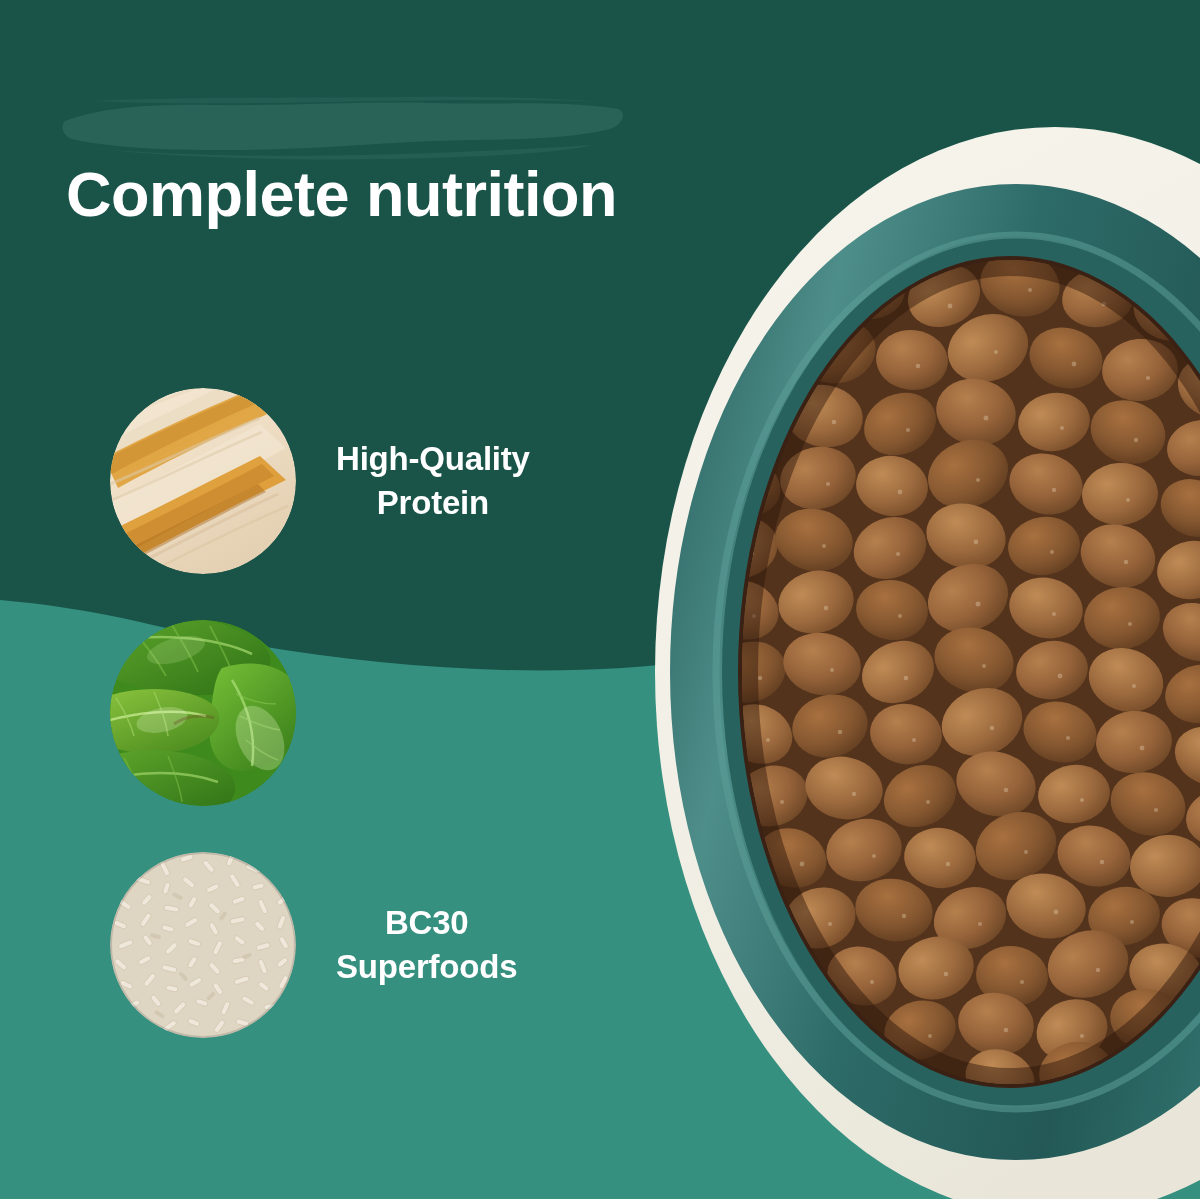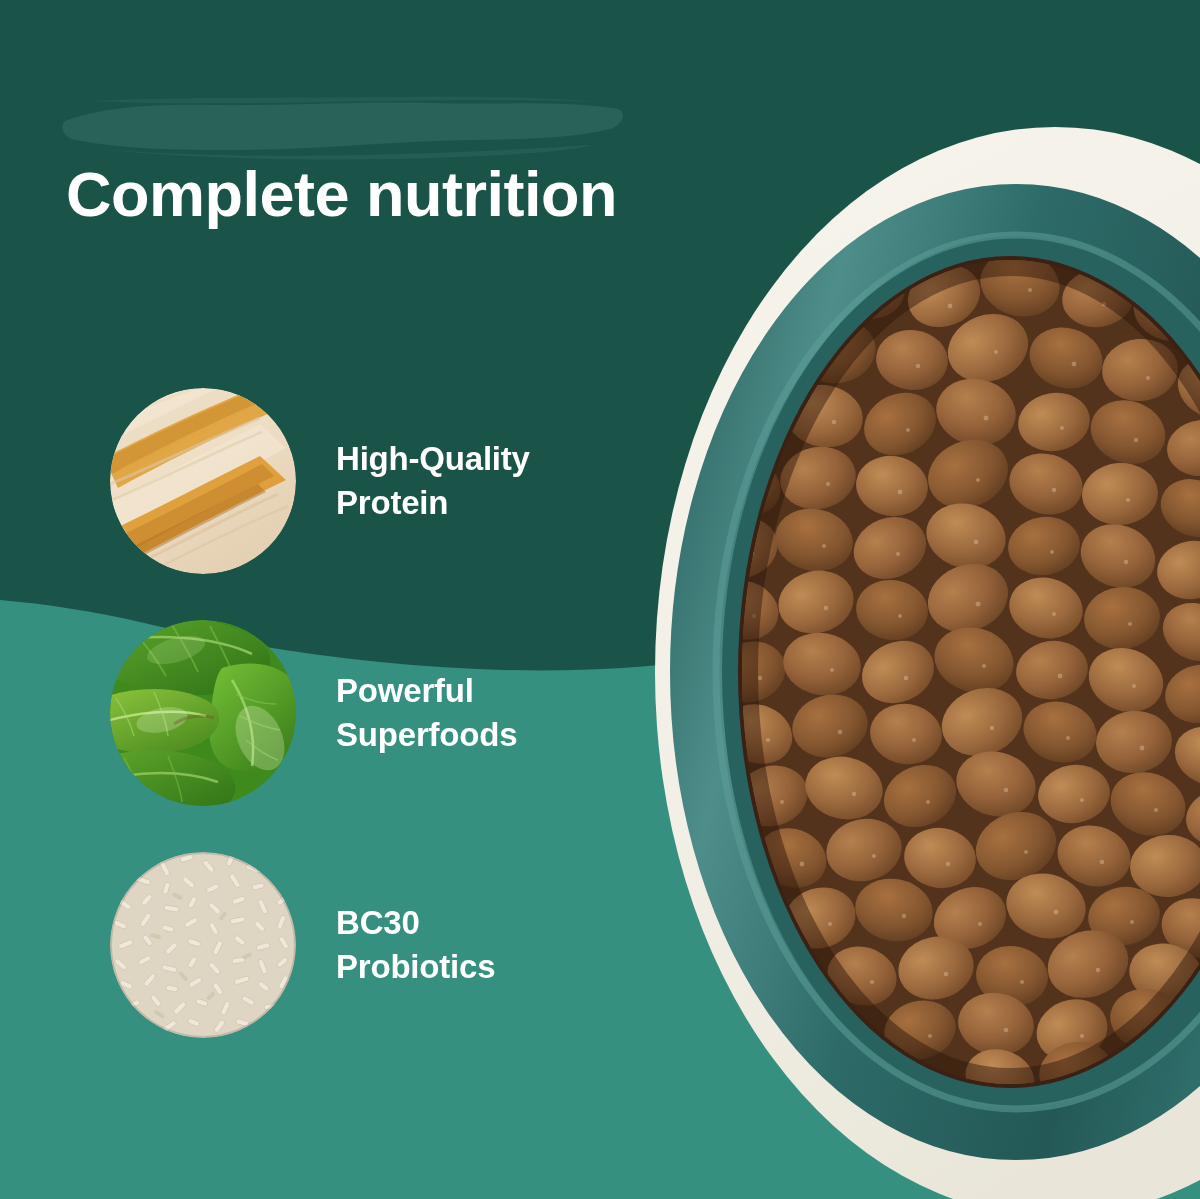--- a/index.html
+++ b/index.html
@@ -50,20 +50,21 @@
     z-index: 5;
     pointer-events: none;
   }
 
   
   .features {
     position: absolute;
     left: 110px;
     top: 388px;
     z-index: 6;
+    text-align: center;
   }
   .feature-row {
     position: relative;
     height: 186px;
     margin-bottom: 46px;
     display: flex;
     align-items: center;
   }
   .feature-row:last-child { margin-bottom: 0; }
 
@@ -456,22 +457,20 @@
             <path d="M14,138 C22,152 28,166 32,180" stroke="#7CBB45" stroke-width="1.6" fill="none" opacity="0.55"></path>
             <path d="M58,136 C64,152 70,166 72,182" stroke="#7CBB45" stroke-width="1.6" fill="none" opacity="0.55"></path>
 
             <ellipse cx="150" cy="118" rx="22" ry="34" fill="#DFF3BE" opacity="0.3" transform="rotate(-24 150 118)"></ellipse>
             <ellipse cx="52" cy="100" rx="26" ry="12" fill="#E8F7CE" opacity="0.25" transform="rotate(-12 52 100)"></ellipse>
             <ellipse cx="66" cy="30" rx="30" ry="12" fill="#CFEBA4" opacity="0.2" transform="rotate(-16 66 30)"></ellipse>
             <path d="M64,104 C76,96 92,94 104,98" stroke="#6B4A22" stroke-width="3" fill="none" opacity="0.35"></path>
           </g>
         </svg>
       </div>
-      <div class="feature-label">Powerful
-Superfoods</div>
     </div>
 
     <div class="feature-row">
       <div class="icon-circle">
         <svg viewBox="0 0 186 186">
           <defs>
             <clipPath id="cc3">
                 <circle cx="93" cy="93" r="93"></circle>
               </clipPath>
           </defs>
@@ -556,17 +555,17 @@
               <rect x="132" y="102" width="10" height="4" rx="2" transform="rotate(-20 137 104)"></rect>
               <rect x="68" y="122" width="11" height="4" rx="2" transform="rotate(48 73 124)"></rect>
               <rect x="96" y="142" width="10" height="4" rx="2" transform="rotate(-42 101 144)"></rect>
               <rect x="44" y="160" width="11" height="4" rx="2" transform="rotate(32 49 162)"></rect>
             </g>
             <circle cx="93" cy="93" r="92" fill="none" stroke="#00000022" stroke-width="2"></circle>
           </g>
         </svg>
       </div>
       <div class="feature-label">BC30
-Probiotics</div>
+Superfoods</div>
     </div>
 
   </div>
 </div>
 
 </body></html>

